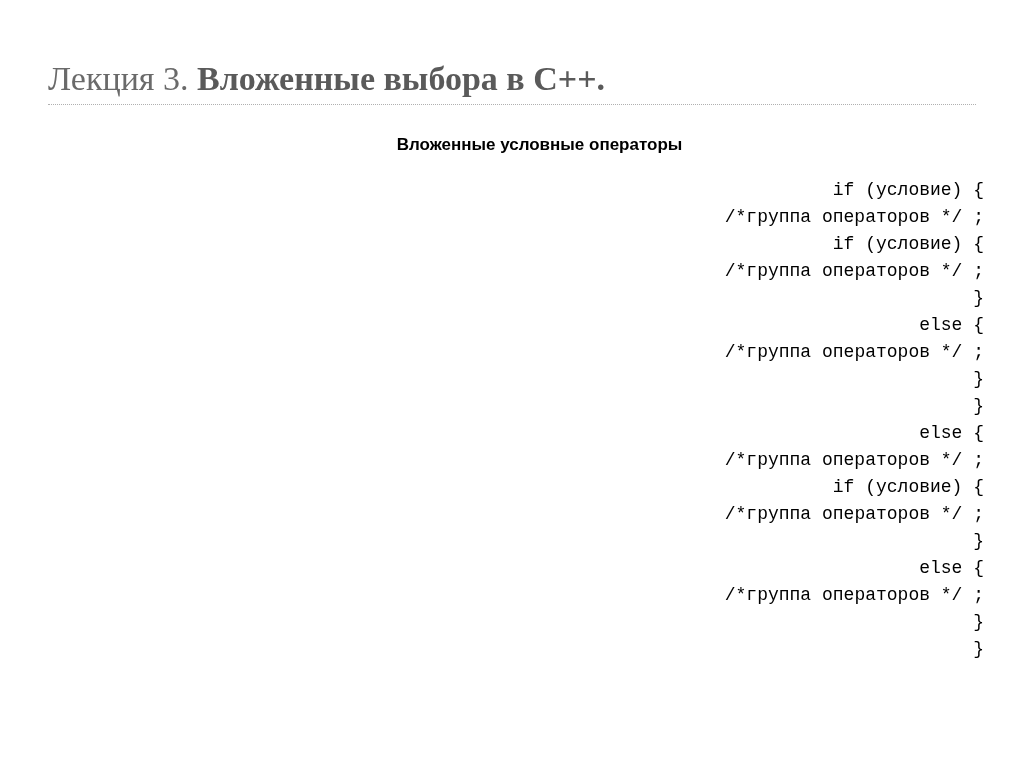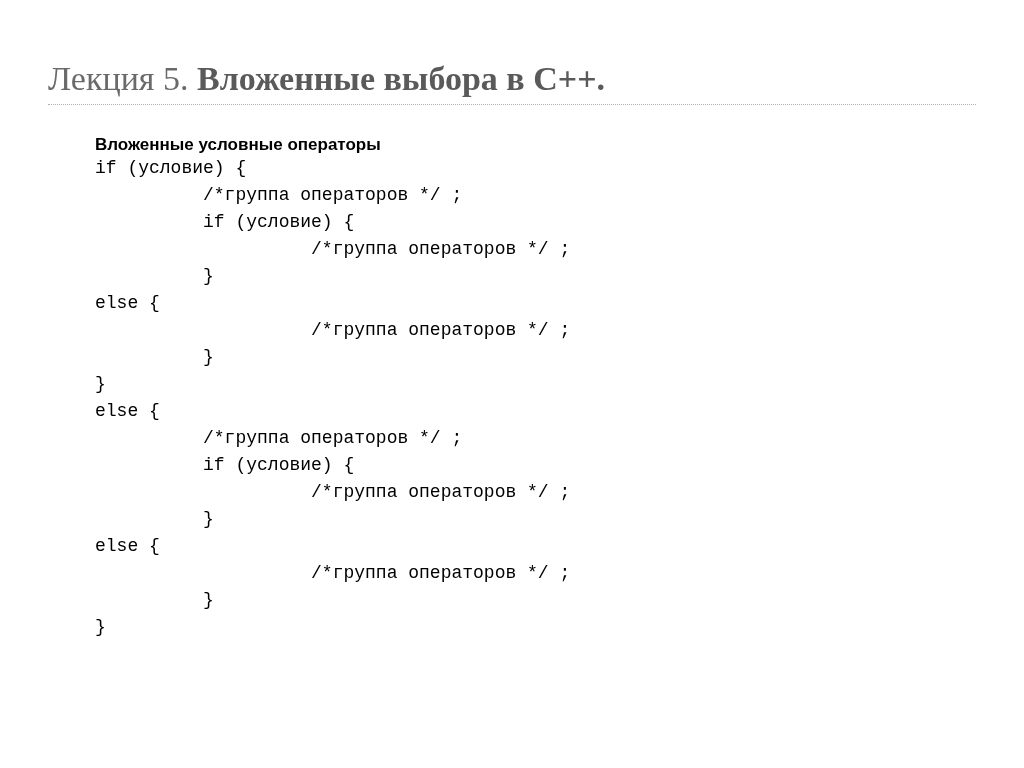--- a/index.html
+++ b/index.html
@@ -34,34 +34,37 @@
       margin-right: 8px;
     }
     .content {
       padding-left: 55px;
     }
     .subheading {
       font-family: Arial, Helvetica, sans-serif;
       font-size: 17px;
       font-weight: bold;
       color: #000;
+      margin-bottom: 22px;
+      text-align: center;
     }
     .code {
       font-family: 'Courier New', Courier, monospace;
       font-size: 18px;
       line-height: 1.5;
       color: #000;
       white-space: pre;
+      text-align: right;
     }
   </style>
 </head>
 <body>
 
 <h1 class="title">
-  <span>Лекция 5. </span><span class="bold">Вложенные выбора в С++.</span>
+  <span>Лекция 3. </span><span class="bold">Вложенные выбора в С++.</span>
 </h1>
 <div class="title-underline"></div>
 
 <div class="content">
   <div class="subheading">Вложенные условные операторы</div>
   <div class="code" id="code-block">if (условие) {
           /*группа операторов */ ;
           if (условие) {
                     /*группа операторов */ ;
           }

